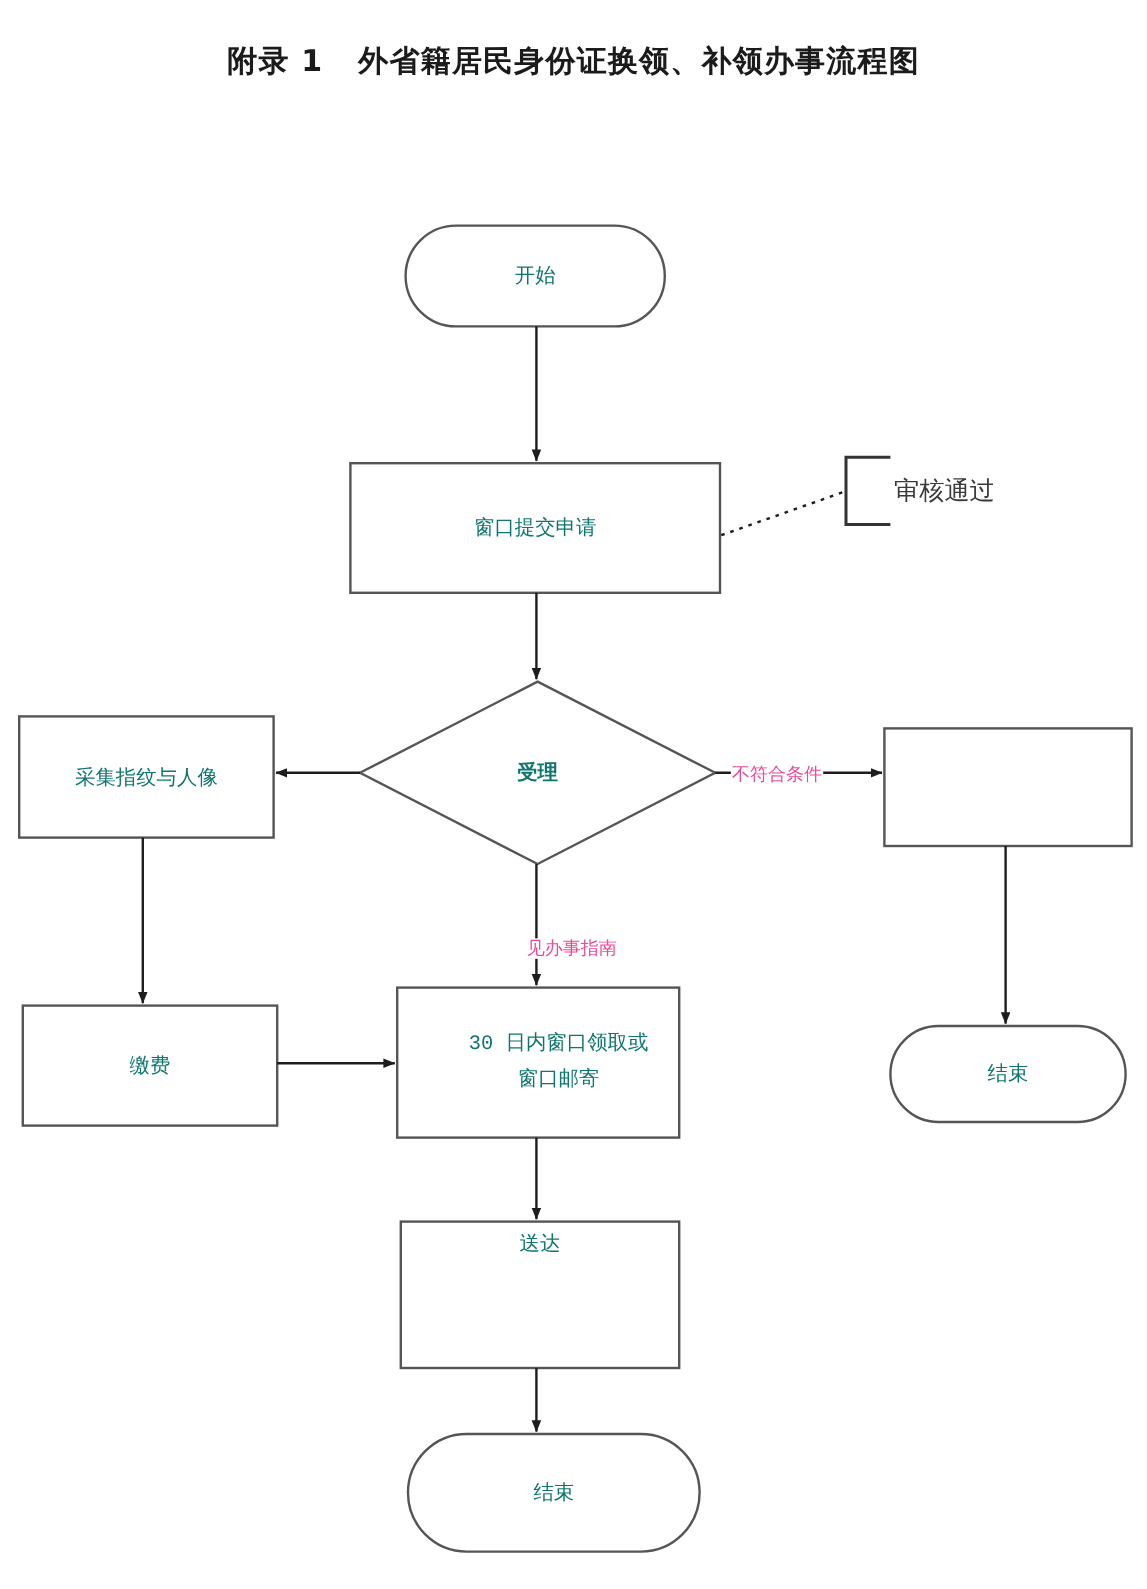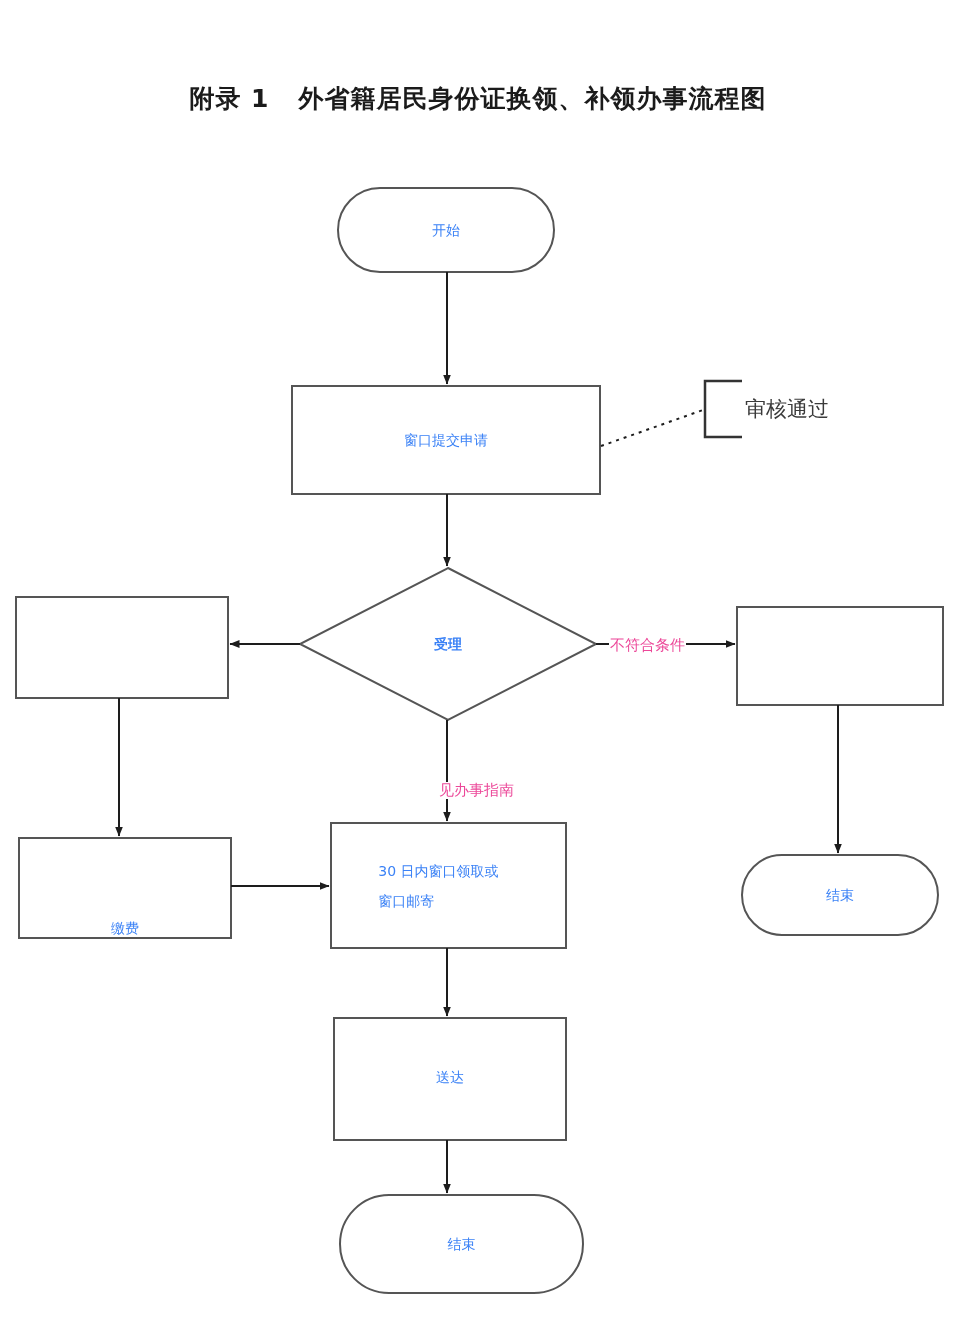--- a/index.html
+++ b/index.html
@@ -24,36 +24,36 @@
     position: absolute;
     left: 0;
     top: 34px;
     width: 956px;
     text-align: center;
     font-size: 25px;
     font-weight: bold;
     letter-spacing: 1px;
     color: #1b1b1b;
     white-space: pre;
-    margin-top: 48px;
   }
   #flow-svg {
     position: absolute;
     left: 0;
     top: 0;
     width: 956px;
     height: 1324px;
   }
   .node-label {
     position: absolute;
     display: flex;
     align-items: center;
     justify-content: center;
-    color: #3b82f6;
-    font-size: 14px;
+    text-align: center;
+    color: #0f766e;
+    font-size: 17px;
     line-height: 30px;
     pointer-events: none;
     white-space: pre-line;
   }
   .edge-label {
     position: absolute;
     color: #ec4899;
     font-size: 15px;
     line-height: 17px;
     white-space: nowrap;
@@ -126,28 +126,29 @@
 
     <path d="M742,381 L705,381 L705,437 L742,437" fill="none" stroke="#333333" stroke-width="2.5"></path>
   </svg>
 
   <div class="node-label" style="left:338px; top:188px; width:216px; height:84px;">开始</div>
 
   <div class="node-label" style="left:292px; top:386px; width:308px; height:108px;">窗口提交申请</div>
 
   <div class="node-label" style="left:300px; top:568px; width:296px; height:152px;font-weight:bold;">受理</div>
 
+  <div class="node-label" style="left:16px; top:597px; width:212px; height:101px;">采集指纹与人像</div>
 
 
-  <div class="node-label" style="left:19px; top:838px; width:212px; height:100px;margin-top:40px;">缴费</div>
+  <div class="node-label" style="left:19px; top:838px; width:212px; height:100px;">缴费</div>
 
-  <div class="node-label" style="left:321px; top:823px; width:235px; height:125px;">30 日内窗口领取或
+  <div class="node-label" style="left:348px; top:823px; width:235px; height:125px;font-family:Liberation Mono, monospace;">30 日内窗口领取或
 窗口邮寄</div>
 
-  <div class="node-label" style="left:334px; top:1016px; width:232px; height:122px;">送达</div>
+  <div class="node-label" style="left:334px; top:976px; width:232px; height:122px;">送达</div>
 
   <div class="node-label" style="left:742px; top:855px; width:196px; height:80px;">结束</div>
 
   <div class="node-label" style="left:340px; top:1195px; width:243px; height:98px;">结束</div>
 
   <div class="edge-label" style="left:609px; top:637px;">不符合条件</div>
 
   <div class="edge-label" style="left:438px; top:782px;">见办事指南</div>
 
   <div class="annot-label" style="left:745px; top:396px;">审核通过</div>

